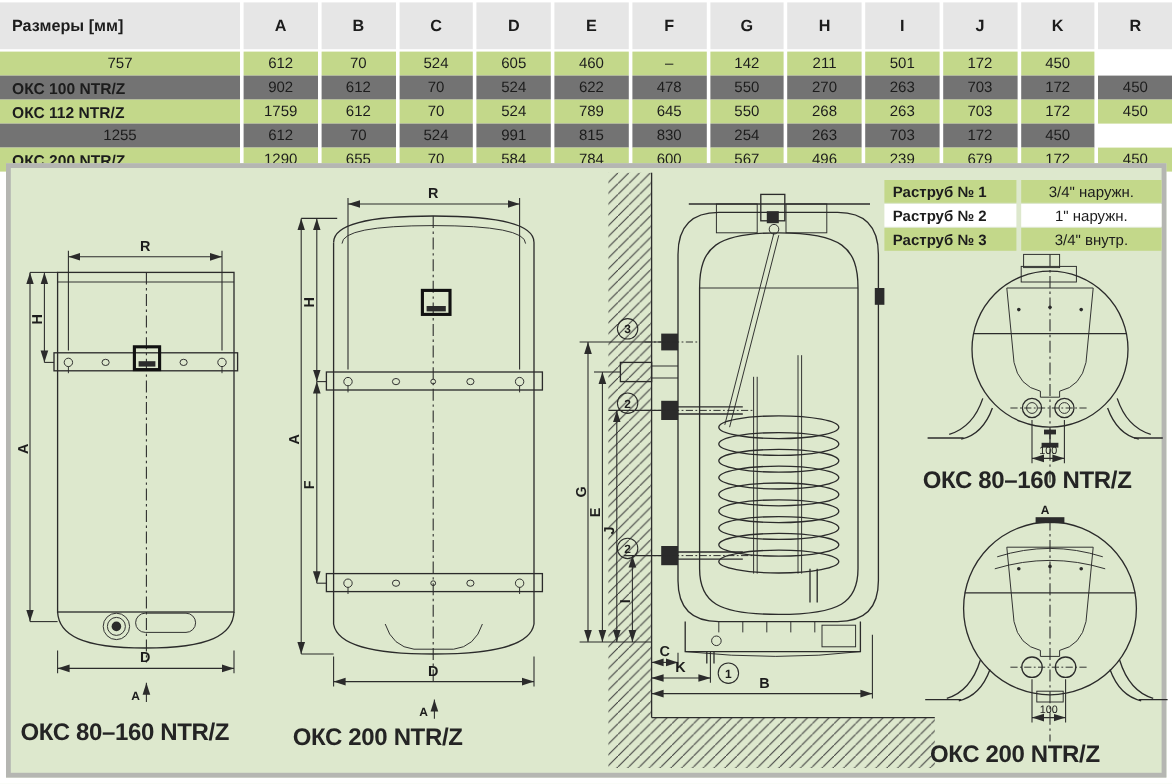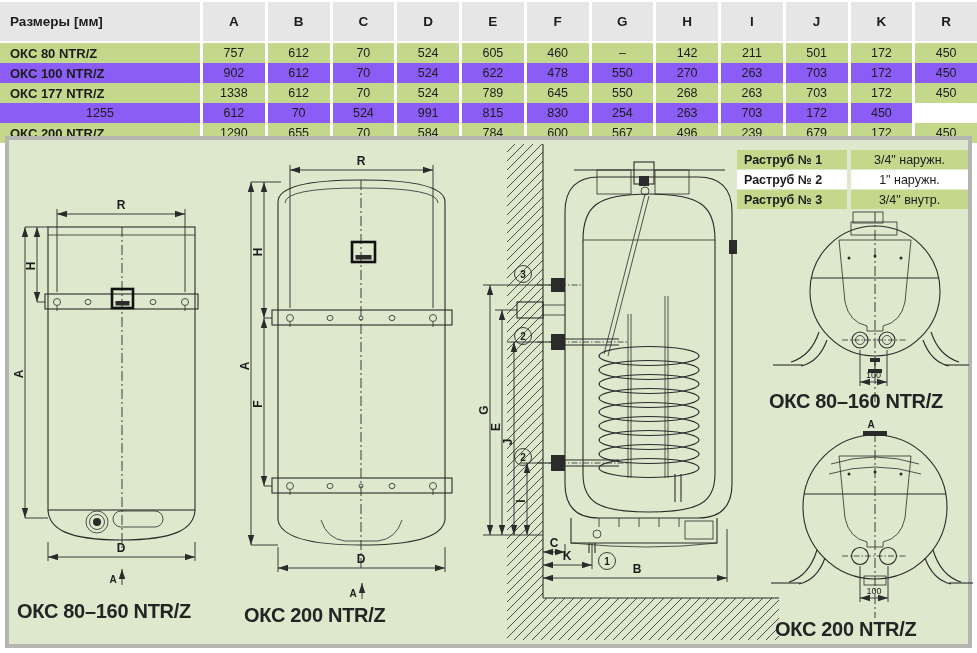--- a/index.html
+++ b/index.html
@@ -7,21 +7,21 @@
           font-family:"Liberation Sans",sans-serif;color:#1c1c1c;}
   
   .dims{position:absolute;left:0;top:2px;width:977px;}
   .t-row{display:grid;grid-template-columns:200px repeat(12,1fr);column-gap:3px;}
   .t-row.head{height:39px;margin-bottom:2px;}
   .t-row.data{height:20px;}
   .td{display:flex;align-items:center;justify-content:center;font-size:12.5px;}
   .td.first{justify-content:flex-start;padding-left:10px;font-weight:bold;font-size:13px;}
   .head .td{background:#e6e6e6;font-weight:bold;font-size:13.5px;}
   .row-green .td{background:#c3d88a;}
-  .row-white .td{background:#8b5cf6;}
+  .row-white .td{background:#737373;}
   
   .panel{position:absolute;left:5px;top:136px;width:959px;height:504px;
          border:4px solid #b5b6b2;background:#dde8cd;}
   .panel svg{position:absolute;overflow:visible;}
   .caption{position:absolute;font-weight:bold;font-size:20px;letter-spacing:-.3px;
            color:#242424;white-space:nowrap;}
   
   .fit{position:absolute;left:728px;top:10px;width:216px;font-size:12.5px;}
   .fit-row{display:grid;grid-template-columns:110px 117px;column-gap:4px;height:19px;margin-bottom:1px;}
   .fit-cell{display:flex;align-items:center;}
@@ -55,21 +55,20 @@
       <div class="td">E</div>
       <div class="td">F</div>
       <div class="td">G</div>
       <div class="td">H</div>
       <div class="td">I</div>
       <div class="td">J</div>
       <div class="td">K</div>
       <div class="td">R</div>
     </div>
     <div class="t-row data row-green">
-      <div class="td first">ОКС 80 NTR/Z</div>
       <div class="td">757</div>
       <div class="td">612</div>
       <div class="td">70</div>
       <div class="td">524</div>
       <div class="td">605</div>
       <div class="td">460</div>
       <div class="td">–</div>
       <div class="td">142</div>
       <div class="td">211</div>
       <div class="td">501</div>
@@ -85,22 +84,22 @@
       <div class="td">622</div>
       <div class="td">478</div>
       <div class="td">550</div>
       <div class="td">270</div>
       <div class="td">263</div>
       <div class="td">703</div>
       <div class="td">172</div>
       <div class="td">450</div>
     </div>
     <div class="t-row data row-green">
-      <div class="td first">ОКС 177 NTR/Z</div>
-      <div class="td">1338</div>
+      <div class="td first">ОКС 112 NTR/Z</div>
+      <div class="td">1759</div>
       <div class="td">612</div>
       <div class="td">70</div>
       <div class="td">524</div>
       <div class="td">789</div>
       <div class="td">645</div>
       <div class="td">550</div>
       <div class="td">268</div>
       <div class="td">263</div>
       <div class="td">703</div>
       <div class="td">172</div>

